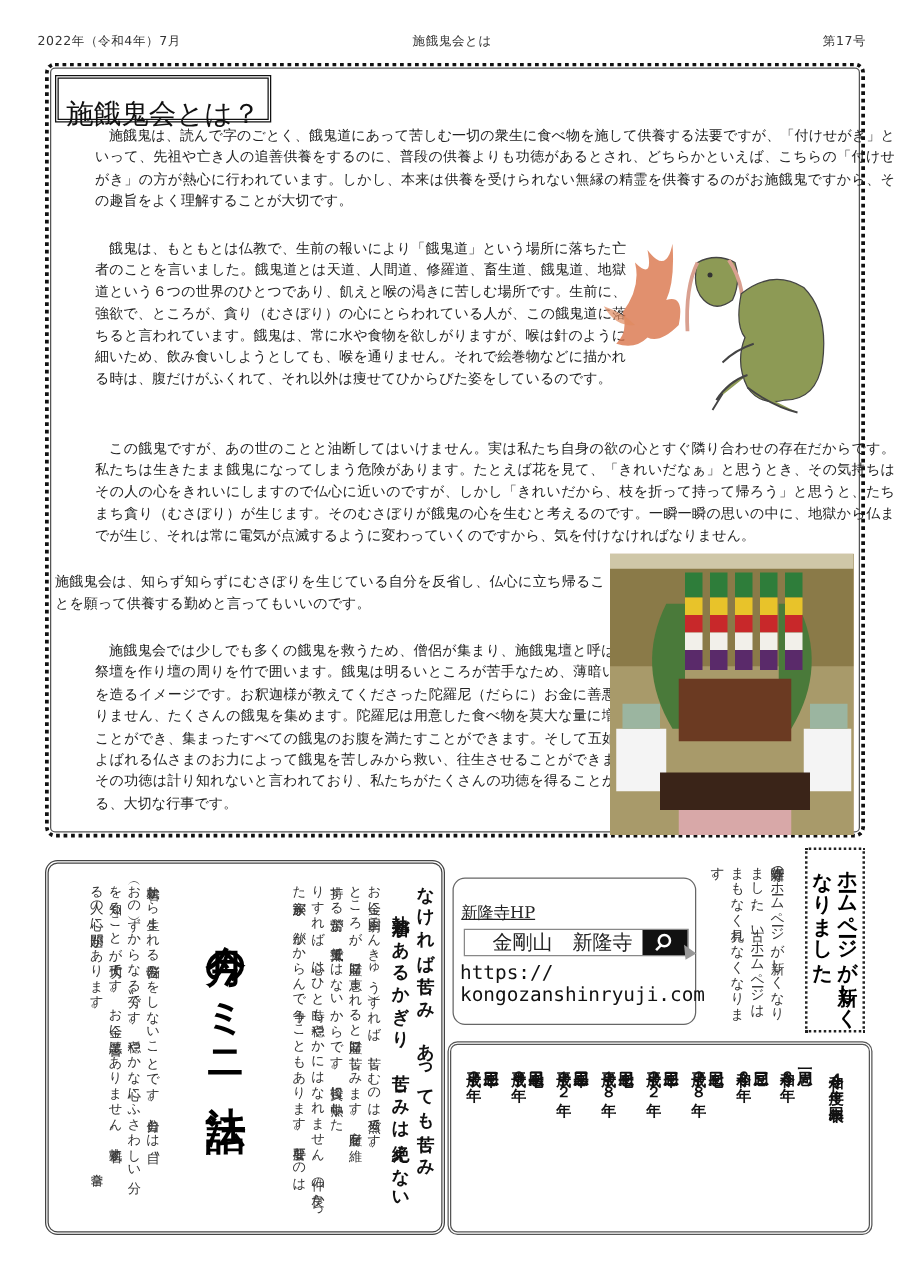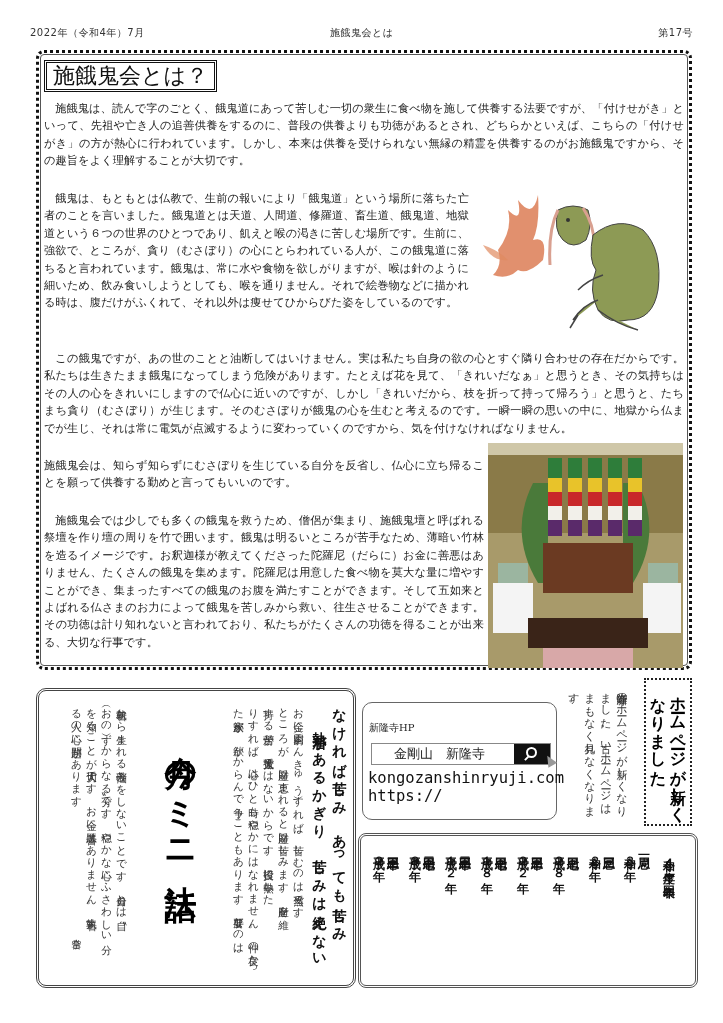--- a/index.html
+++ b/index.html
@@ -11,28 +11,28 @@
   .hdr-title { left: 330px; }
   .hdr-issue { right: 30px; text-align: center; }
 
   
   .wavy-frame {
     position: absolute; left: 36px; top: 50px; width: 656px; height: 620px;
     border: 3px dotted #111; border-radius: 8px;
     outline: 1px solid #555; outline-offset: -5px;
   }
   .main-title {
-    position: absolute; left: 44px; top: 60px; height: 32px; padding: 0 6px;
+    position: absolute; left: 44px; top: 60px; height: 32px; padding: 16px 6px;
     border: 3px double #111; font-size: 22px; line-height: 26px; color: #111; background: #fff;
   }
   .para {
     position: absolute; font-size: 11.2px; line-height: 17.4px; color: #222;
     text-align: justify; letter-spacing: 0.1px;
   }
-  .indent { text-indent: 1em; }
+  .indent { text-indent: 1em; margin-left: 32px; }
   .p1 { left: 44px; top: 100px; width: 640px; }
   .p2 { left: 44px; top: 190px; width: 425px; }
   .p3 { left: 44px; top: 350px; width: 640px; }
   .p4 { left: 44px; top: 457px; width: 440px; }
   .p5 { left: 44px; top: 512px; width: 440px; }
 
   .gaki-img { position: absolute; left: 478px; top: 180px; width: 210px; height: 160px; }
   .altar-img { position: absolute; left: 488px; top: 443px; width: 195px; height: 225px; overflow: hidden; background: #b8a078; }
 
   
@@ -51,26 +51,26 @@
     position: absolute; left: 120px; top: 40px; writing-mode: vertical-rl;
     font-size: 32px; font-weight: bold; color: #000; letter-spacing: 4px; font-family: "DejaVu Sans", sans-serif;
   }
   .sign { position: absolute; writing-mode: vertical-rl; font-size: 10px; color: #333; }
 
   
   .hp-box {
     position: absolute; left: 362px; top: 702px; width: 195px; height: 118px;
     border: 1.5px solid #666; border-radius: 10px; background: #fff;
   }
-  .hp-label { position: absolute; left: 6px; top: 18px; font-size: 10px; color: #222; font-family: "DejaVu Serif", serif; }
+  .hp-label { position: absolute; left: 6px; top: 18px; font-size: 13px; color: #222; font-family: "DejaVu Serif", serif; text-decoration: underline; }
   .hp-search {
     position: absolute; left: 8px; top: 40px; width: 180px; height: 22px;
     border: 1px solid #888; background: #fff; display: flex;
   }
-  .hp-search-text { flex: 1; font-size: 13px; line-height: 20px; padding-left: 22px; color: #222; }
+  .hp-search-text { flex: 1; font-size: 16px; line-height: 20px; padding-left: 22px; color: #222; }
   .hp-search-btn { width: 36px; height: 20px; background: #111; position: relative; }
   .mag { position: absolute; left: 12px; top: 3px; width: 11px; height: 11px; border: 2px solid #fff; border-radius: 50%; }
   .mag-h { position: absolute; left: 10px; top: 13px; width: 6px; height: 2px; background: #fff; transform: rotate(-45deg); }
   .cursor { position: absolute; left: 182px; top: 52px; width: 0; height: 0;
     border-left: 5px solid transparent; border-right: 5px solid transparent; border-bottom: 11px solid #999; transform: rotate(-30deg); }
   .hp-url { position: absolute; left: 5px; top: 66px; font-family: "DejaVu Sans Mono", monospace; font-size: 15.5px; line-height: 18px; color: #111; }
 
   
   .hp-notice-title {
     position: absolute; left: 644px; top: 678px; width: 48px; height: 148px;
@@ -186,22 +186,22 @@
   <div class="hp-label">新隆寺HP</div>
   <div class="hp-search">
     <div class="hp-search-text">金剛山　新隆寺</div>
     <div class="hp-search-btn">
       <span class="mag"></span>
       <span class="mag-h"></span>
     </div>
   </div>
   <div class="cursor"></div>
   <div class="hp-url">
+    <div>https://</div>
     <div>kongozanshinryuji.com</div>
-    <div>https://</div>
   </div>
 </div>
 
 <div class="hp-notice-title">ホームページが新しくなりました</div>
 <div class="hp-notice-body">新隆寺のホームページが新しくなりました。古いホームページはまもなく見れなくなります。</div>
 
 <div class="memorial-box">
   <div class="mem-head">令和４年度 年回表</div>
   <div class="mem-col" style="left:262px;"><span class="mem-top">一周忌</span><span>令和３年</span></div>
   <div class="mem-col" style="left:227px;"><span class="mem-top">三回忌</span><span>令和２年</span></div>

